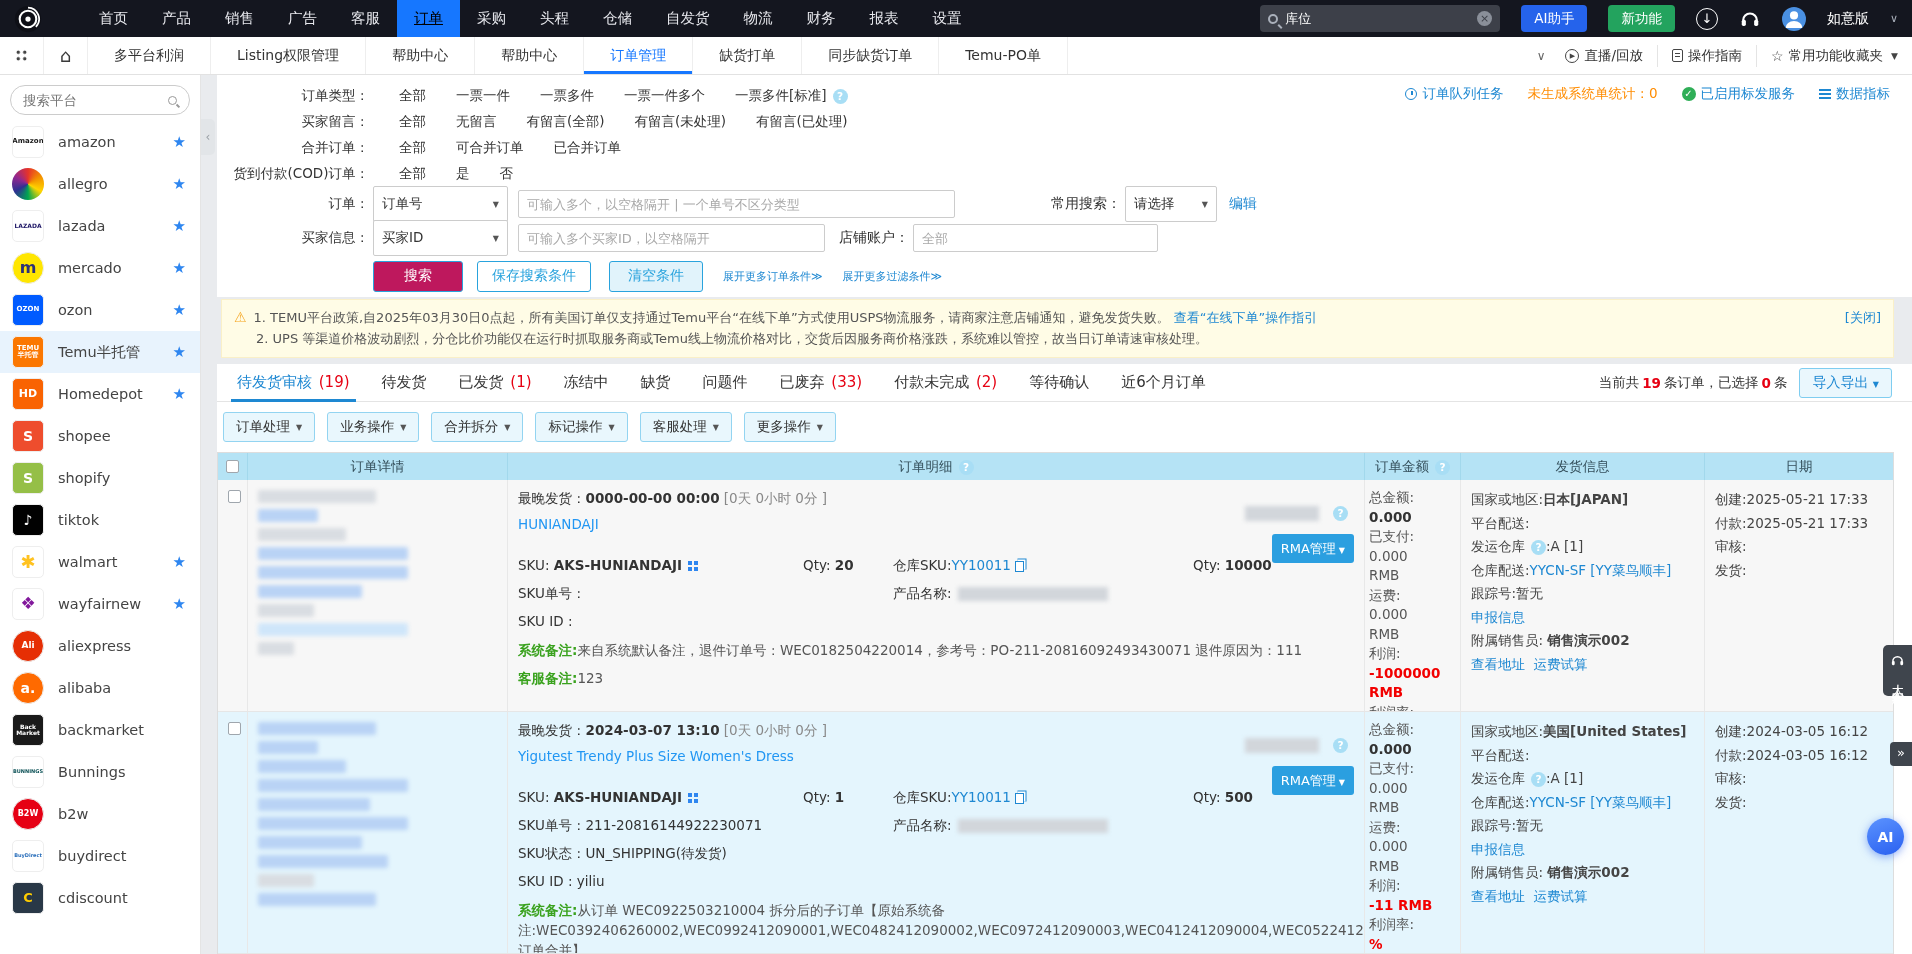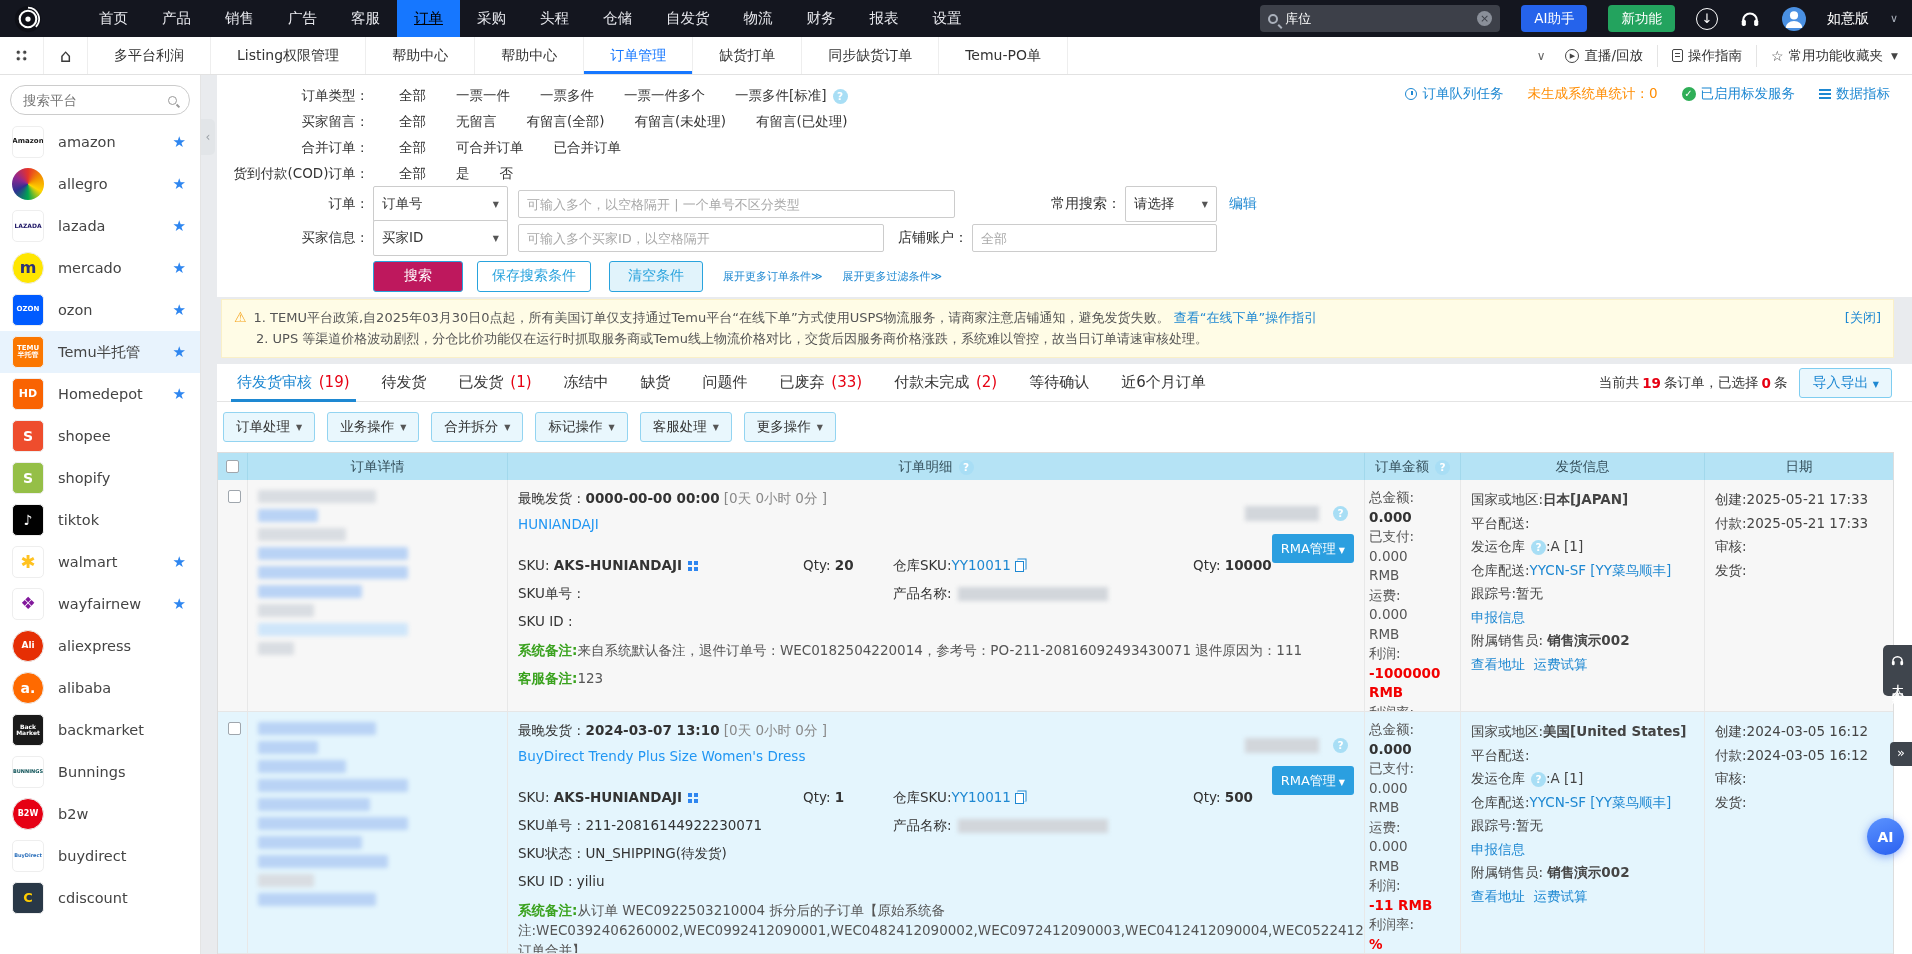--- a/index.html
+++ b/index.html
@@ -405,21 +405,21 @@
           </div>
         <a class="lnk" style="margin-left:12px">编辑</a>
       </div>
 
       <div class="f-inrow">
         <span class="f-label">买家信息：</span>
         <div class="sel" style="width:135px">
             <span>买家ID</span>
             <span class="sc">▼</span>
           </div>
-        <input class="tin" style="width: 366px; margin-left: 10px;" placeholder="可输入多个买家ID，以空格隔开">
+        <input class="tin" style="width: 307px; margin-left: 10px;" placeholder="可输入多个买家ID，以空格隔开">
         <span style="margin-left:14px">店铺账户：</span>
         <input class="tin" style="width: 245px; margin-left: 4px;" placeholder="全部">
       </div>
 
       <div class="btn-row">
         <button class="btn-search">搜索</button>
         <button class="btn-save">保存搜索条件</button>
         <button class="btn-clear">清空条件</button>
         <a class="exp-link">展开更多订单条件≫</a>
         <a class="exp-link">展开更多过滤条件≫</a>
@@ -577,21 +577,21 @@
                 <div class="red-line" style="width: 112px; background: rgb(185, 211, 245);"></div>
                 <div class="red-line" style="width: 150px; background: rgb(185, 211, 245);"></div>
                 <div class="red-line" style="width: 104px; background: rgb(185, 211, 245);"></div>
                 <div class="red-line" style="width: 130px; background: rgb(185, 211, 245);"></div>
                 <div class="red-line" style="width: 56px; background: rgb(217, 221, 226);"></div>
                 <div class="red-line" style="width: 118px; background: rgb(185, 211, 245);"></div>
               </div>
             </div>
           <div class="mcell">
             <div class="ln"><span>最晚发货：</span><b>2024-03-07 13:10</b> <span class="gray">[0天 0小时 0分 ]</span></div>
-            <a class="plink">BuyDirect Trendy Plus Size Women's Dress</a>
+            <a class="plink">Yigutest Trendy Plus Size Women's Dress</a>
             <div class="sku-grid">
               <div><span>SKU:</span> <b>AKS-HUNIANDAJI</b><span class="icon-grid"></span></div>
               <div><span>Qty:</span> <b>1</b></div>
               <div><span>仓库SKU:</span><a class="lnk">YY10011</a><span class="icon-copy"></span></div>
               <div><span>Qty:</span> <b>500</b></div>
             </div>
             <div class="sku-grid2">
               <div><span>SKU单号：</span><span>211-20816144922230071</span></div>
               <div><span>产品名称:</span><span class="blur-sm"></span></div>
             </div>

